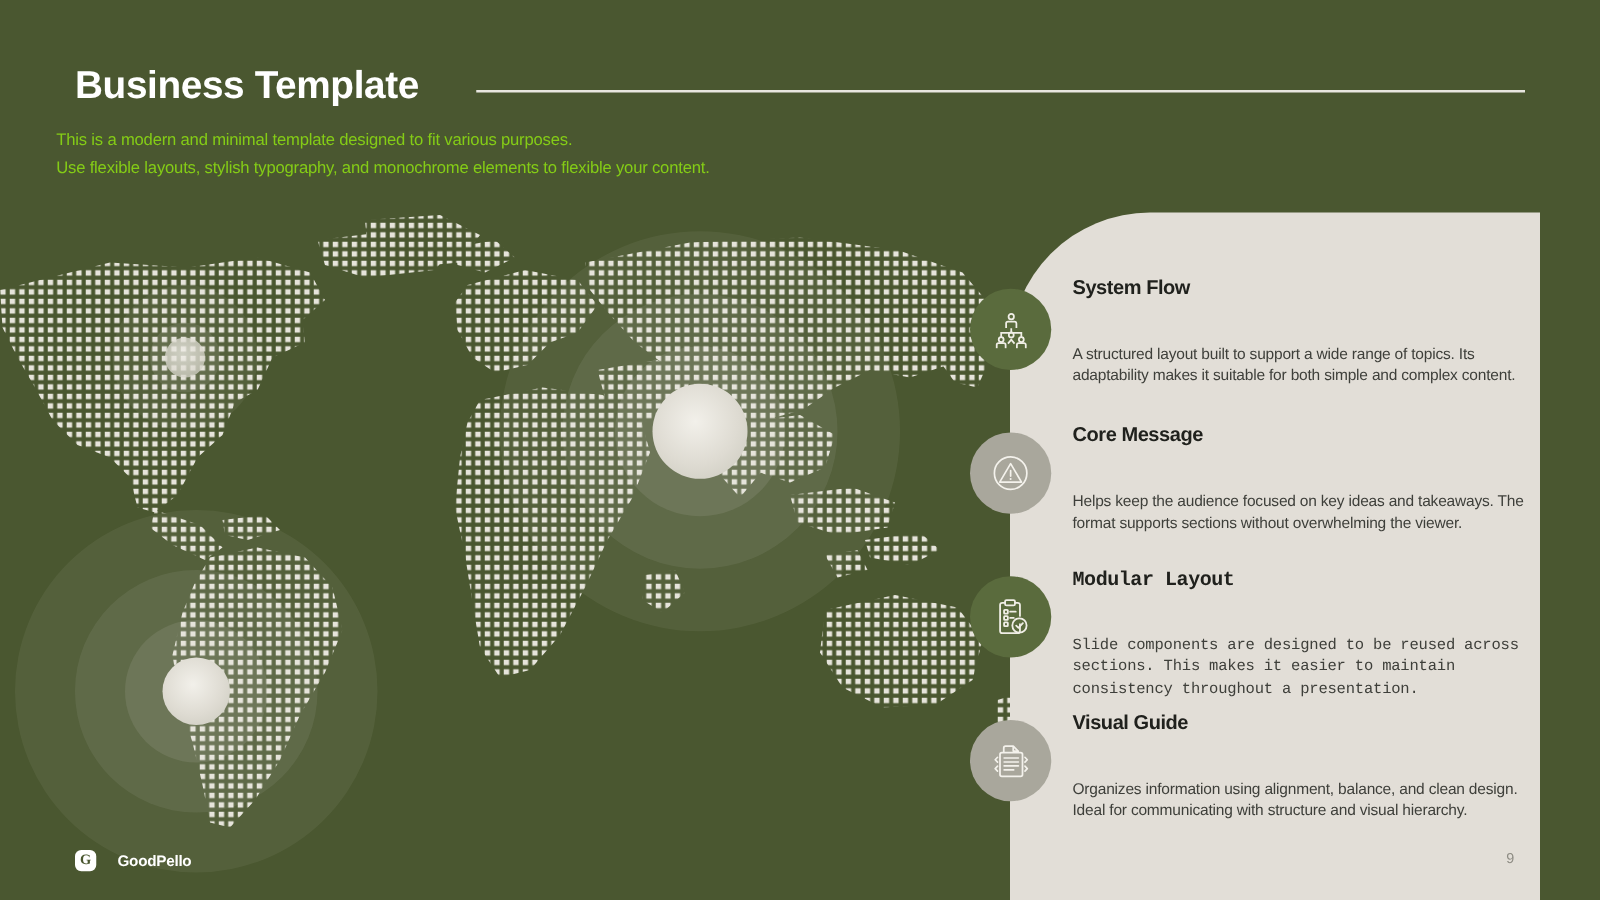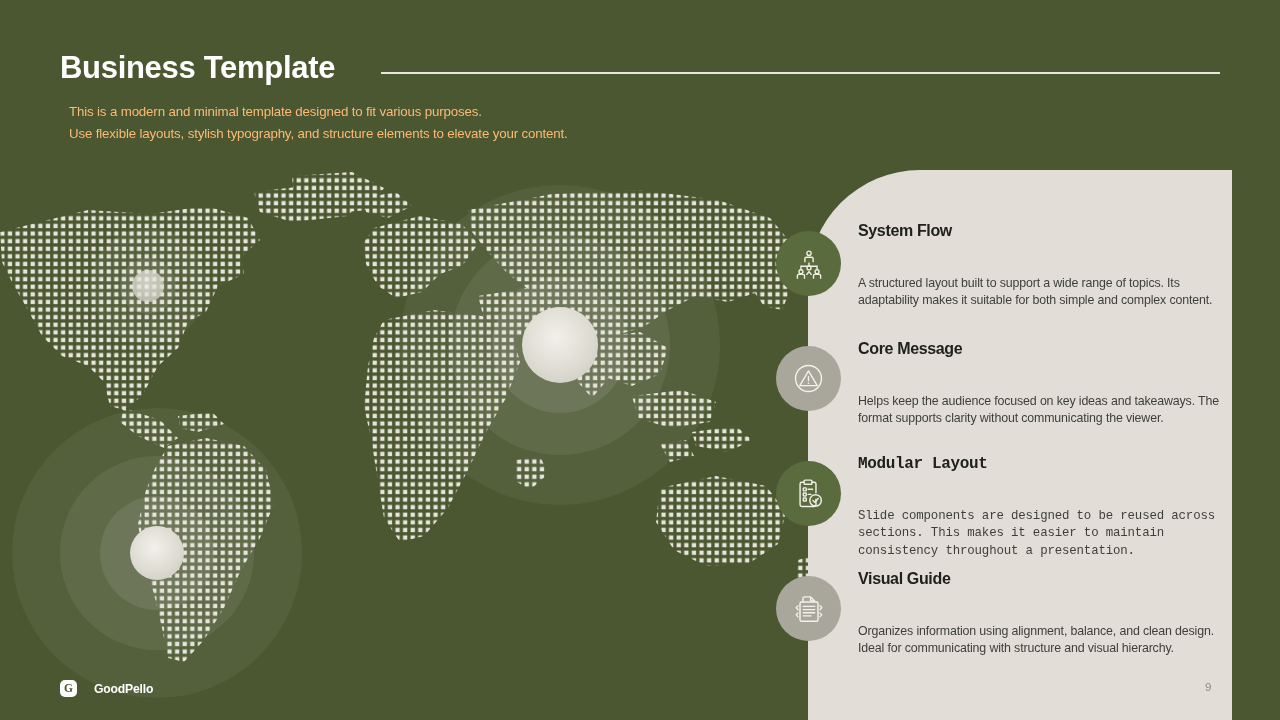--- a/index.html
+++ b/index.html
@@ -44,22 +44,22 @@
   .title {
     position:absolute; left:60px; top:50px;
     font-size:31px; font-weight:bold; color:#ffffff;
     letter-spacing:-0.3px; white-space:nowrap;
   }
   .title-rule {
     position:absolute; left:381px; top:72px;
     width:839px; height:1.6px; background:#e8e6df;
   }
   .subtitle {
-    position:absolute; left:69px; top:101px;
-    font-size:13.3px; line-height:22px; color:#fdba74;
+    position:absolute; left:45px; top:101px;
+    font-size:13.3px; line-height:22px; color:#84cc16;
     letter-spacing:-0.15px;
   }
   .subtitle span { display:block; }
 
   
   .panel {
     position:absolute;
     left:808px; top:170px;
     width:472px; height:550px;
     background:#e2ded7;
@@ -194,21 +194,21 @@
     <div class="marker" style="left:522px; top:147px; width:76px; height:76px;"></div>
     <div class="marker" style="left:130px; top:366px; width:54px; height:54px;"></div>
     <div class="marker" style="left:132px; top:110px; width:32px; height:32px; opacity:.75;"></div>
   </div>
 
   <div class="header">
     <div class="title">Business Template</div>
     <div class="title-rule"></div>
     <div class="subtitle">
       <span>This is a modern and minimal template designed to fit various purposes.</span>
-      <span>Use flexible layouts, stylish typography, and structure elements to elevate your content.</span>
+      <span>Use flexible layouts, stylish typography, and monochrome elements to flexible your content.</span>
     </div>
   </div>
 
   <div class="panel"></div>
 
   <div class="icon-circle green" style="top:231px;">
     <svg width="30" height="30" viewBox="0 0 32 32" fill="none" stroke="#f0eee6" stroke-width="1.5">
       <circle cx="16" cy="4.6" r="2.3"></circle>
       <path d="M11.6 14.2v-3.8a1.6 1.6 0 0 1 1.6-1.6h5.6a1.6 1.6 0 0 1 1.6 1.6v3.8"></path>
       <path d="M16 14.4v3.4M7.4 22v-3.6h17.2V22"></path>
@@ -228,21 +228,21 @@
   <div class="icon-circle gray" style="top:346px;">
     <svg width="31" height="31" viewBox="0 0 32 32" fill="none" stroke="#f4f2ec" stroke-width="1.4">
       <circle cx="16" cy="16" r="13.4"></circle>
       <path d="M16 8.2 L25 23.4 H7 Z" stroke-linejoin="round"></path>
       <path d="M16 14v4.4" stroke-linecap="round"></path>
       <circle cx="16" cy="20.9" r="0.85" fill="#f4f2ec" stroke="none"></circle>
     </svg>
   </div>
   <div class="feature" style="top:340px;">
     <h3>Core Message</h3>
-    <p>Helps keep the audience focused on key ideas and takeaways. The format supports clarity without communicating the viewer.</p>
+    <p>Helps keep the audience focused on key ideas and takeaways. The format supports sections without overwhelming the viewer.</p>
   </div>
 
   <div class="icon-circle green" style="top:461px;">
     <svg width="31" height="31" viewBox="0 0 32 32" fill="none" stroke="#f0eee6" stroke-width="1.5">
       <path d="M19.6 4.4h2.3a1.8 1.8 0 0 1 1.8 1.8v9" stroke-linecap="round"></path>
       <path d="M23.7 22v5.6a1.8 1.8 0 0 1-1.8 1.8H9.1a1.8 1.8 0 0 1-1.8-1.8V6.2a1.8 1.8 0 0 1 1.8-1.8h2.3" stroke-linecap="round"></path>
       <rect x="11.4" y="2.2" width="8.2" height="4.3" rx="1.2"></rect>
       <rect x="10.6" y="10.2" width="3.1" height="3.1" rx="0.6"></rect>
       <rect x="10.6" y="15.4" width="3.1" height="3.1" rx="0.6"></rect>
       <rect x="10.6" y="20.6" width="3.1" height="3.1" rx="0.6"></rect>

